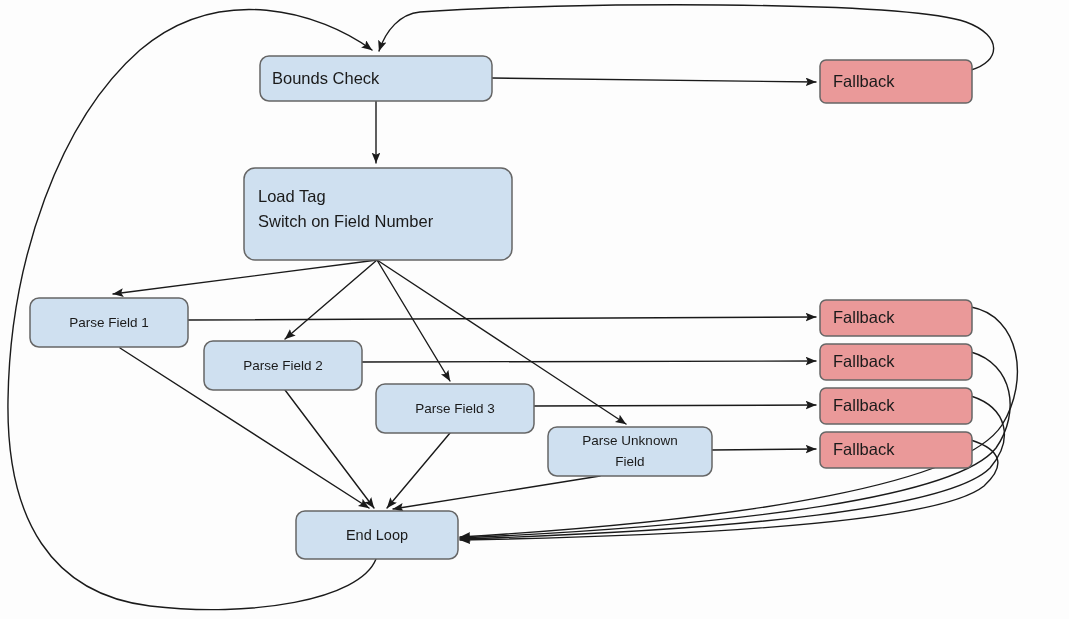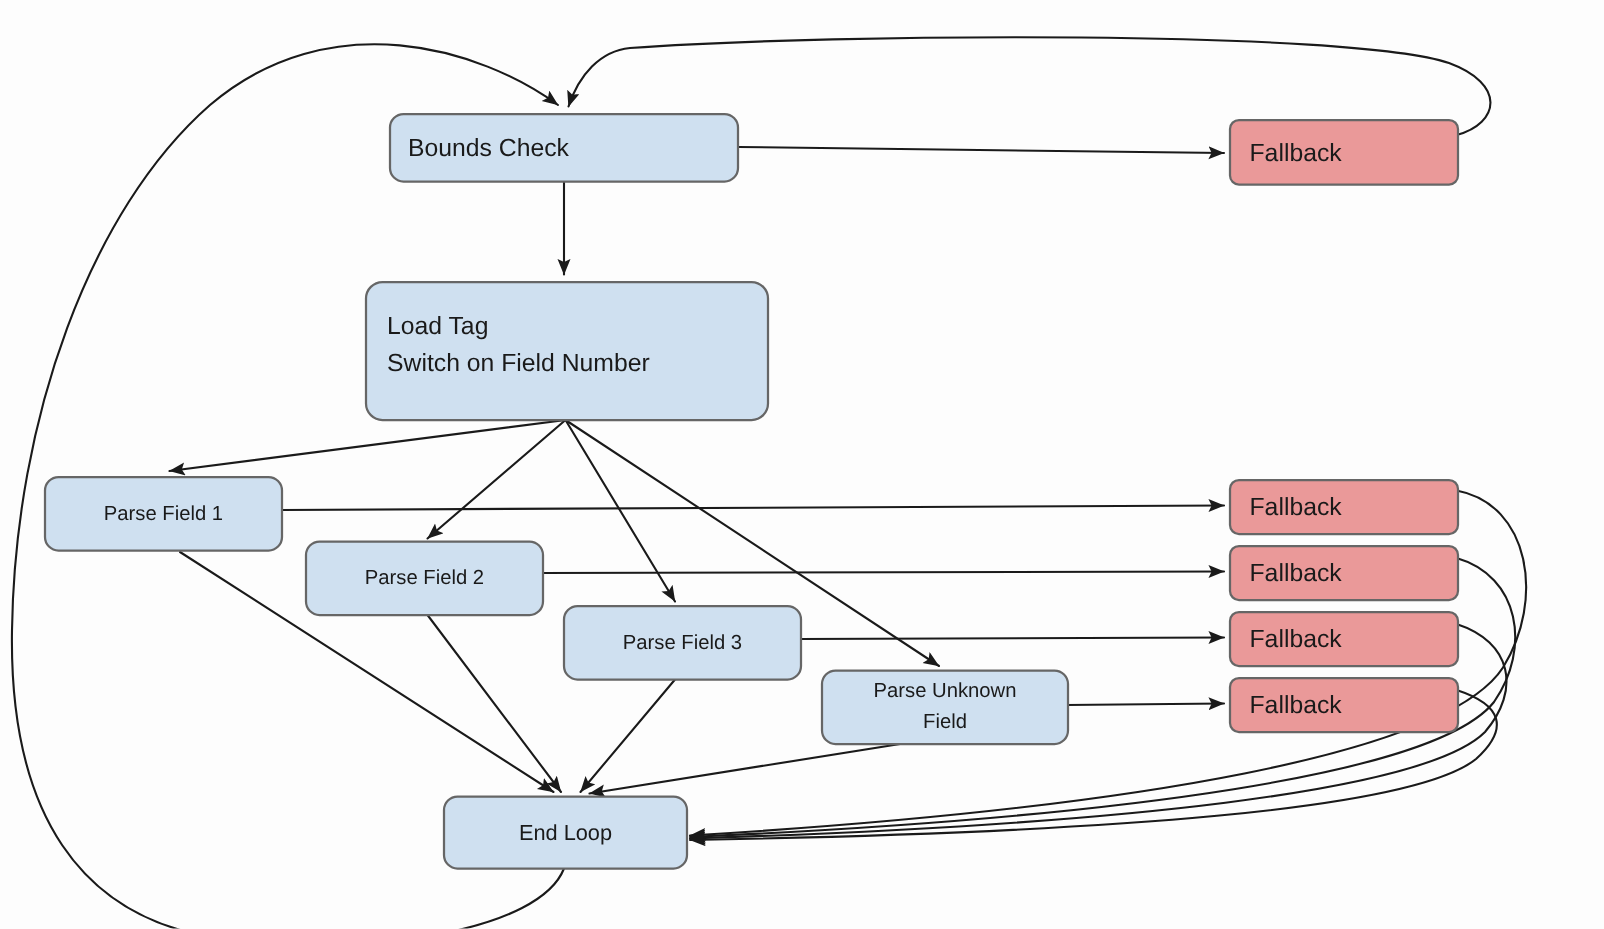--- a/index.html
+++ b/index.html
@@ -14,21 +14,20 @@
     font-family: "Liberation Sans", sans-serif;
     overflow: hidden;
     position: relative;
   }
   #diagram-root {
     position: absolute;
     left: 0;
     top: 0;
     width: 1069px;
     height: 502px;
-    margin-top: 20px;
   }
   svg.flow {
     position: absolute;
     left: 0;
     top: 0;
     width: 1069px;
     height: 619px;
     display: block;
   }
   .edge {

